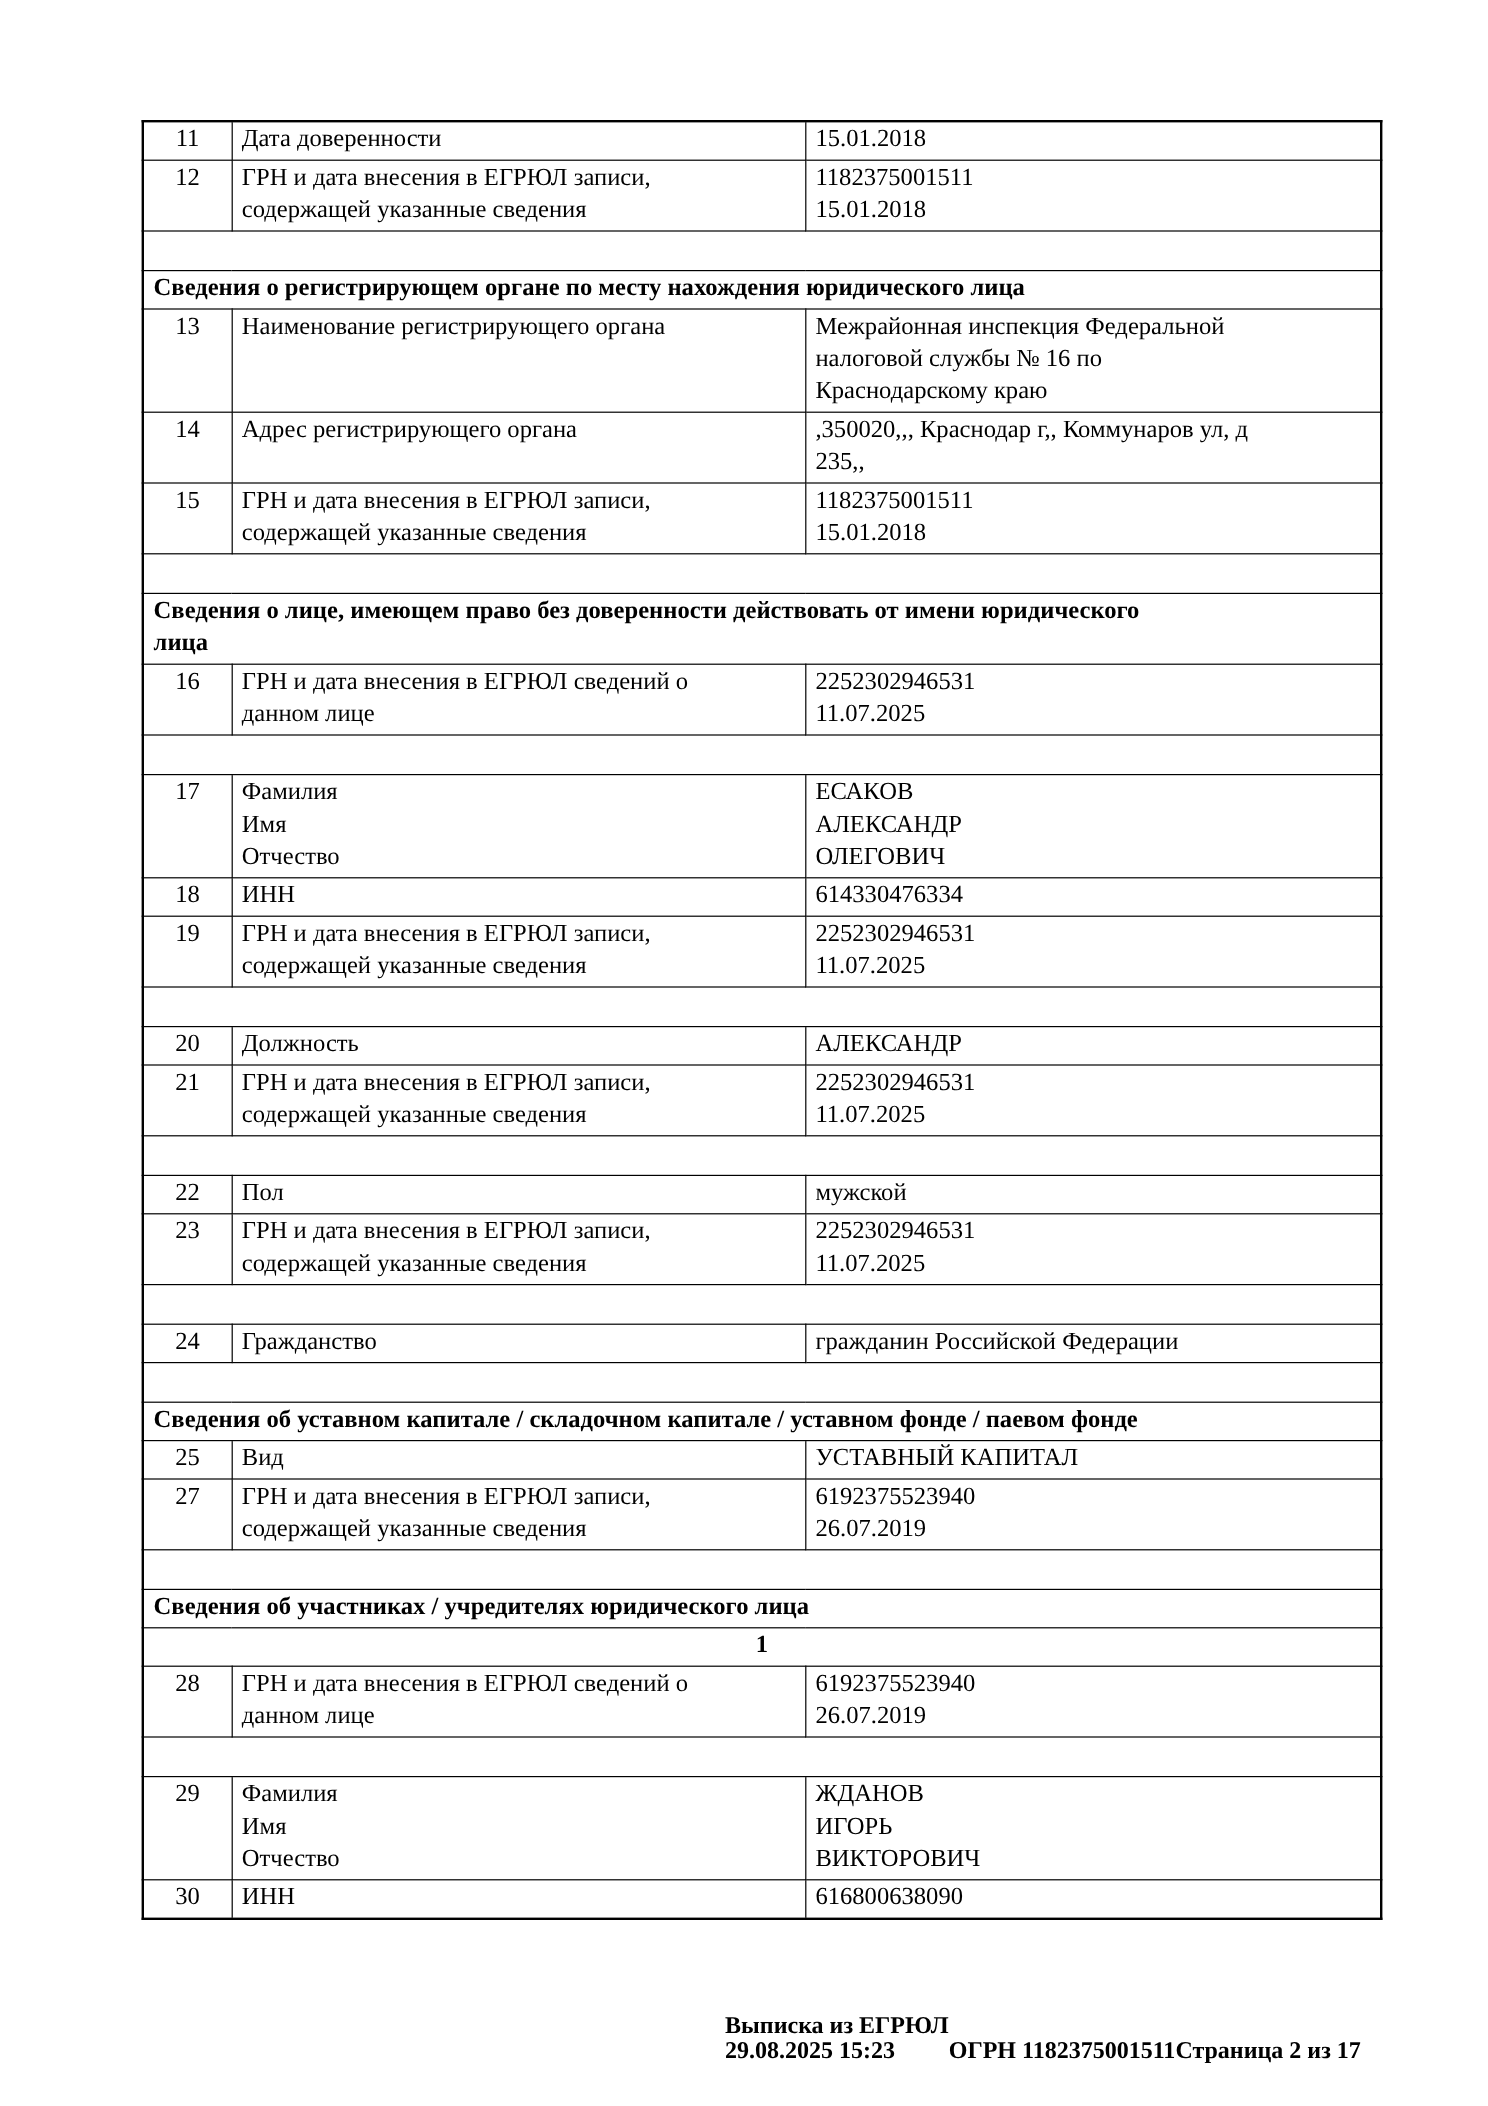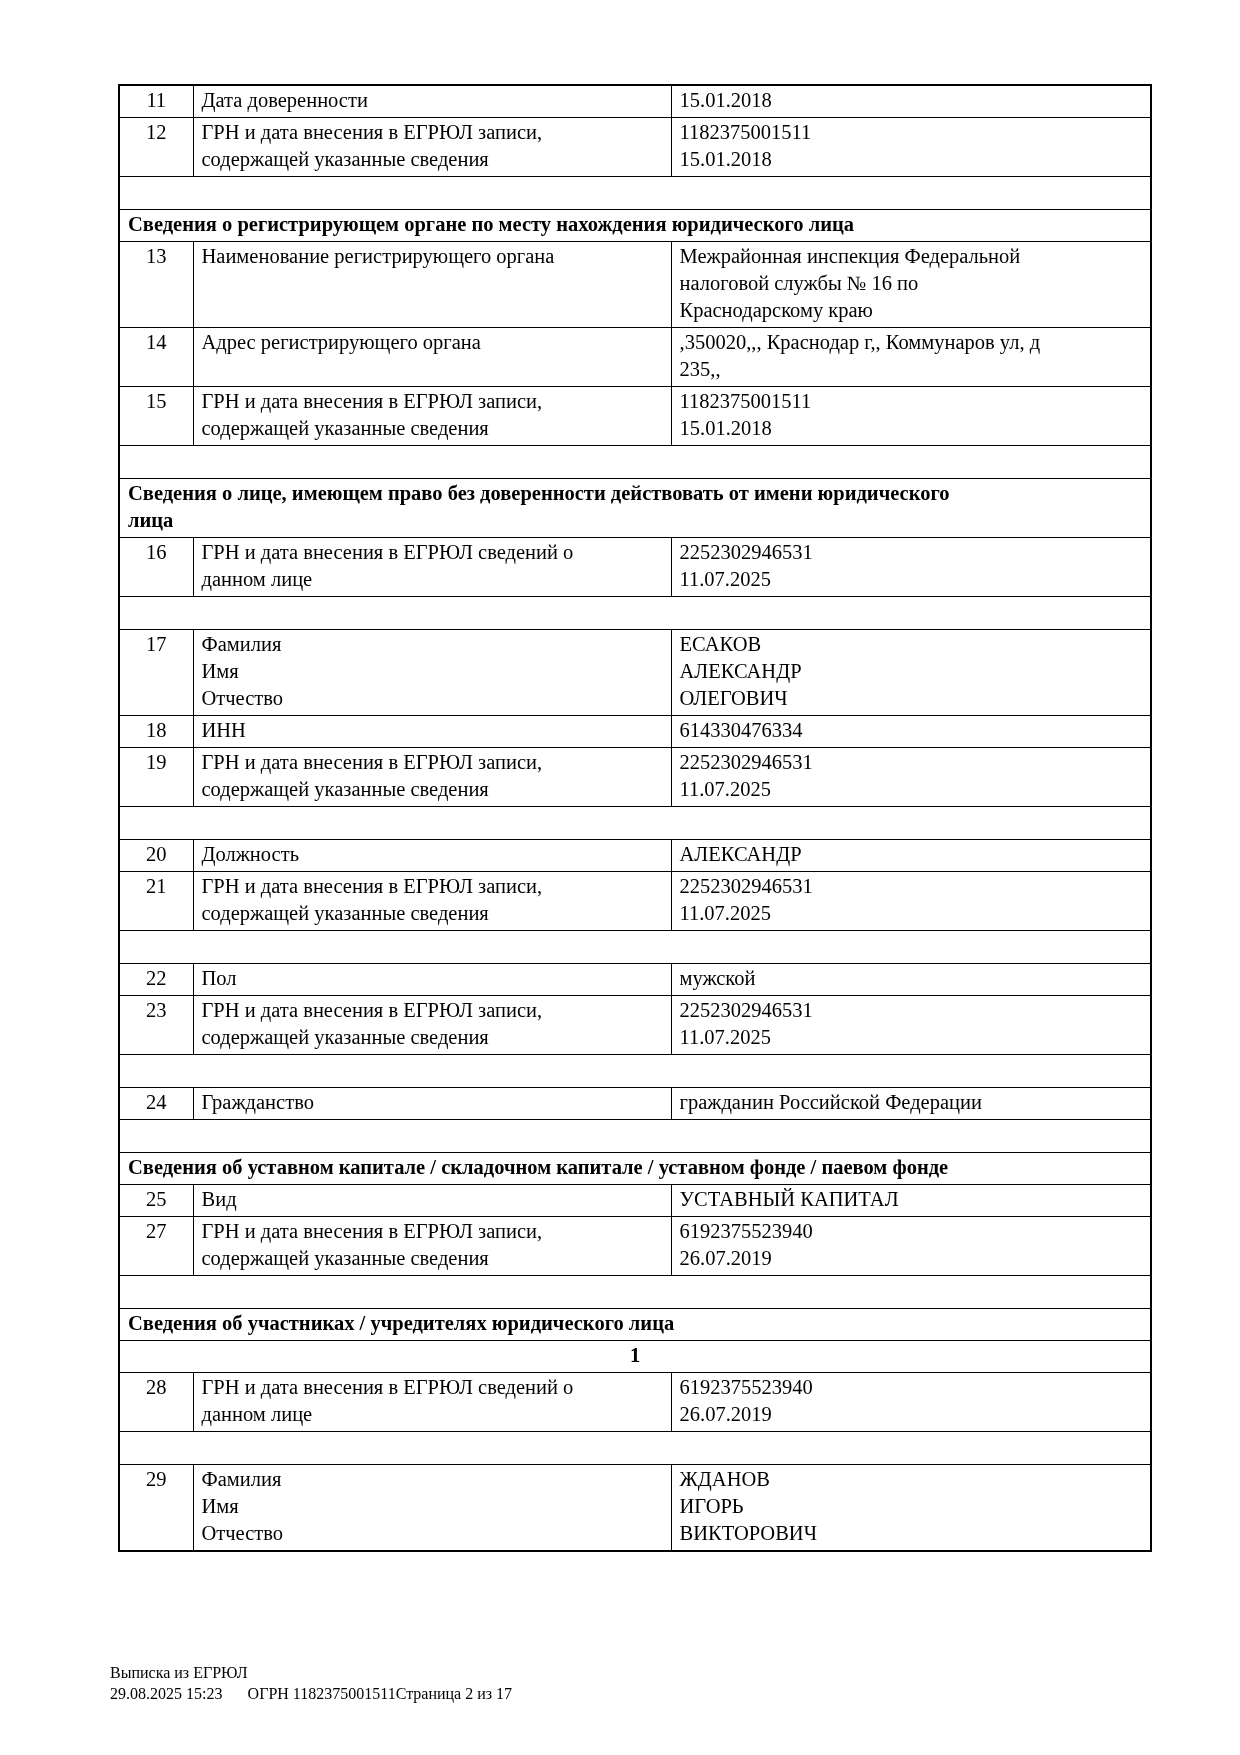--- a/index.html
+++ b/index.html
@@ -12,20 +12,21 @@
     height: 1755px;
     position: relative;
     font-family: "Liberation Serif", "DejaVu Serif", serif;
     color: #000000;
     overflow: hidden;
   }
   .sheet {
     position: absolute;
     inset: 0;
     background: #ffffff;
+    margin-top: 16px;
   }
   table.egrul {
     position: absolute;
     left: 118px;
     top: 84px;
     width: 1032px;
     border-collapse: collapse;
     table-layout: fixed;
     border: 2px solid #000000;
   }
@@ -60,24 +61,25 @@
   td.c-spacer {
     height: 28px;
     padding: 0;
   }
   .footer {
     position: absolute;
     left: 110px;
     right: 106px;
     top: 1662px;
     display: flex;
-    justify-content: flex-start;
+    justify-content: flex-end;
     align-items: flex-end;
-    font-size: 16px;
+    font-size: 20px;
     line-height: 21px;
+    font-weight: bold;
   }
   .footer .f-left div { text-align: left; }
   .footer .f-center { text-align: center; }
   .footer .f-right { text-align: right; }
 </style>
 </head>
 <body>
 
 <div class="sheet">
 
@@ -240,20 +242,25 @@
           <td class="c-spacer" colspan="3"></td>
         </tr>
         <tr>
           <td class="c-num">29</td>
           <td class="c-label">Фамилия
 Имя
 Отчество</td>
           <td class="c-value">ЖДАНОВ
 ИГОРЬ
 ВИКТОРОВИЧ</td>
+        </tr>
+        <tr>
+          <td class="c-num">30</td>
+          <td class="c-label">ИНН</td>
+          <td class="c-value">616800638090</td>
         </tr>
       </tbody>
   </table>
 
   <div class="footer">
     <div class="f-left">
       <div>Выписка из ЕГРЮЛ</div>
       <div>29.08.2025 15:23</div>
     </div>
     <div class="f-center">ОГРН 1182375001511</div>

